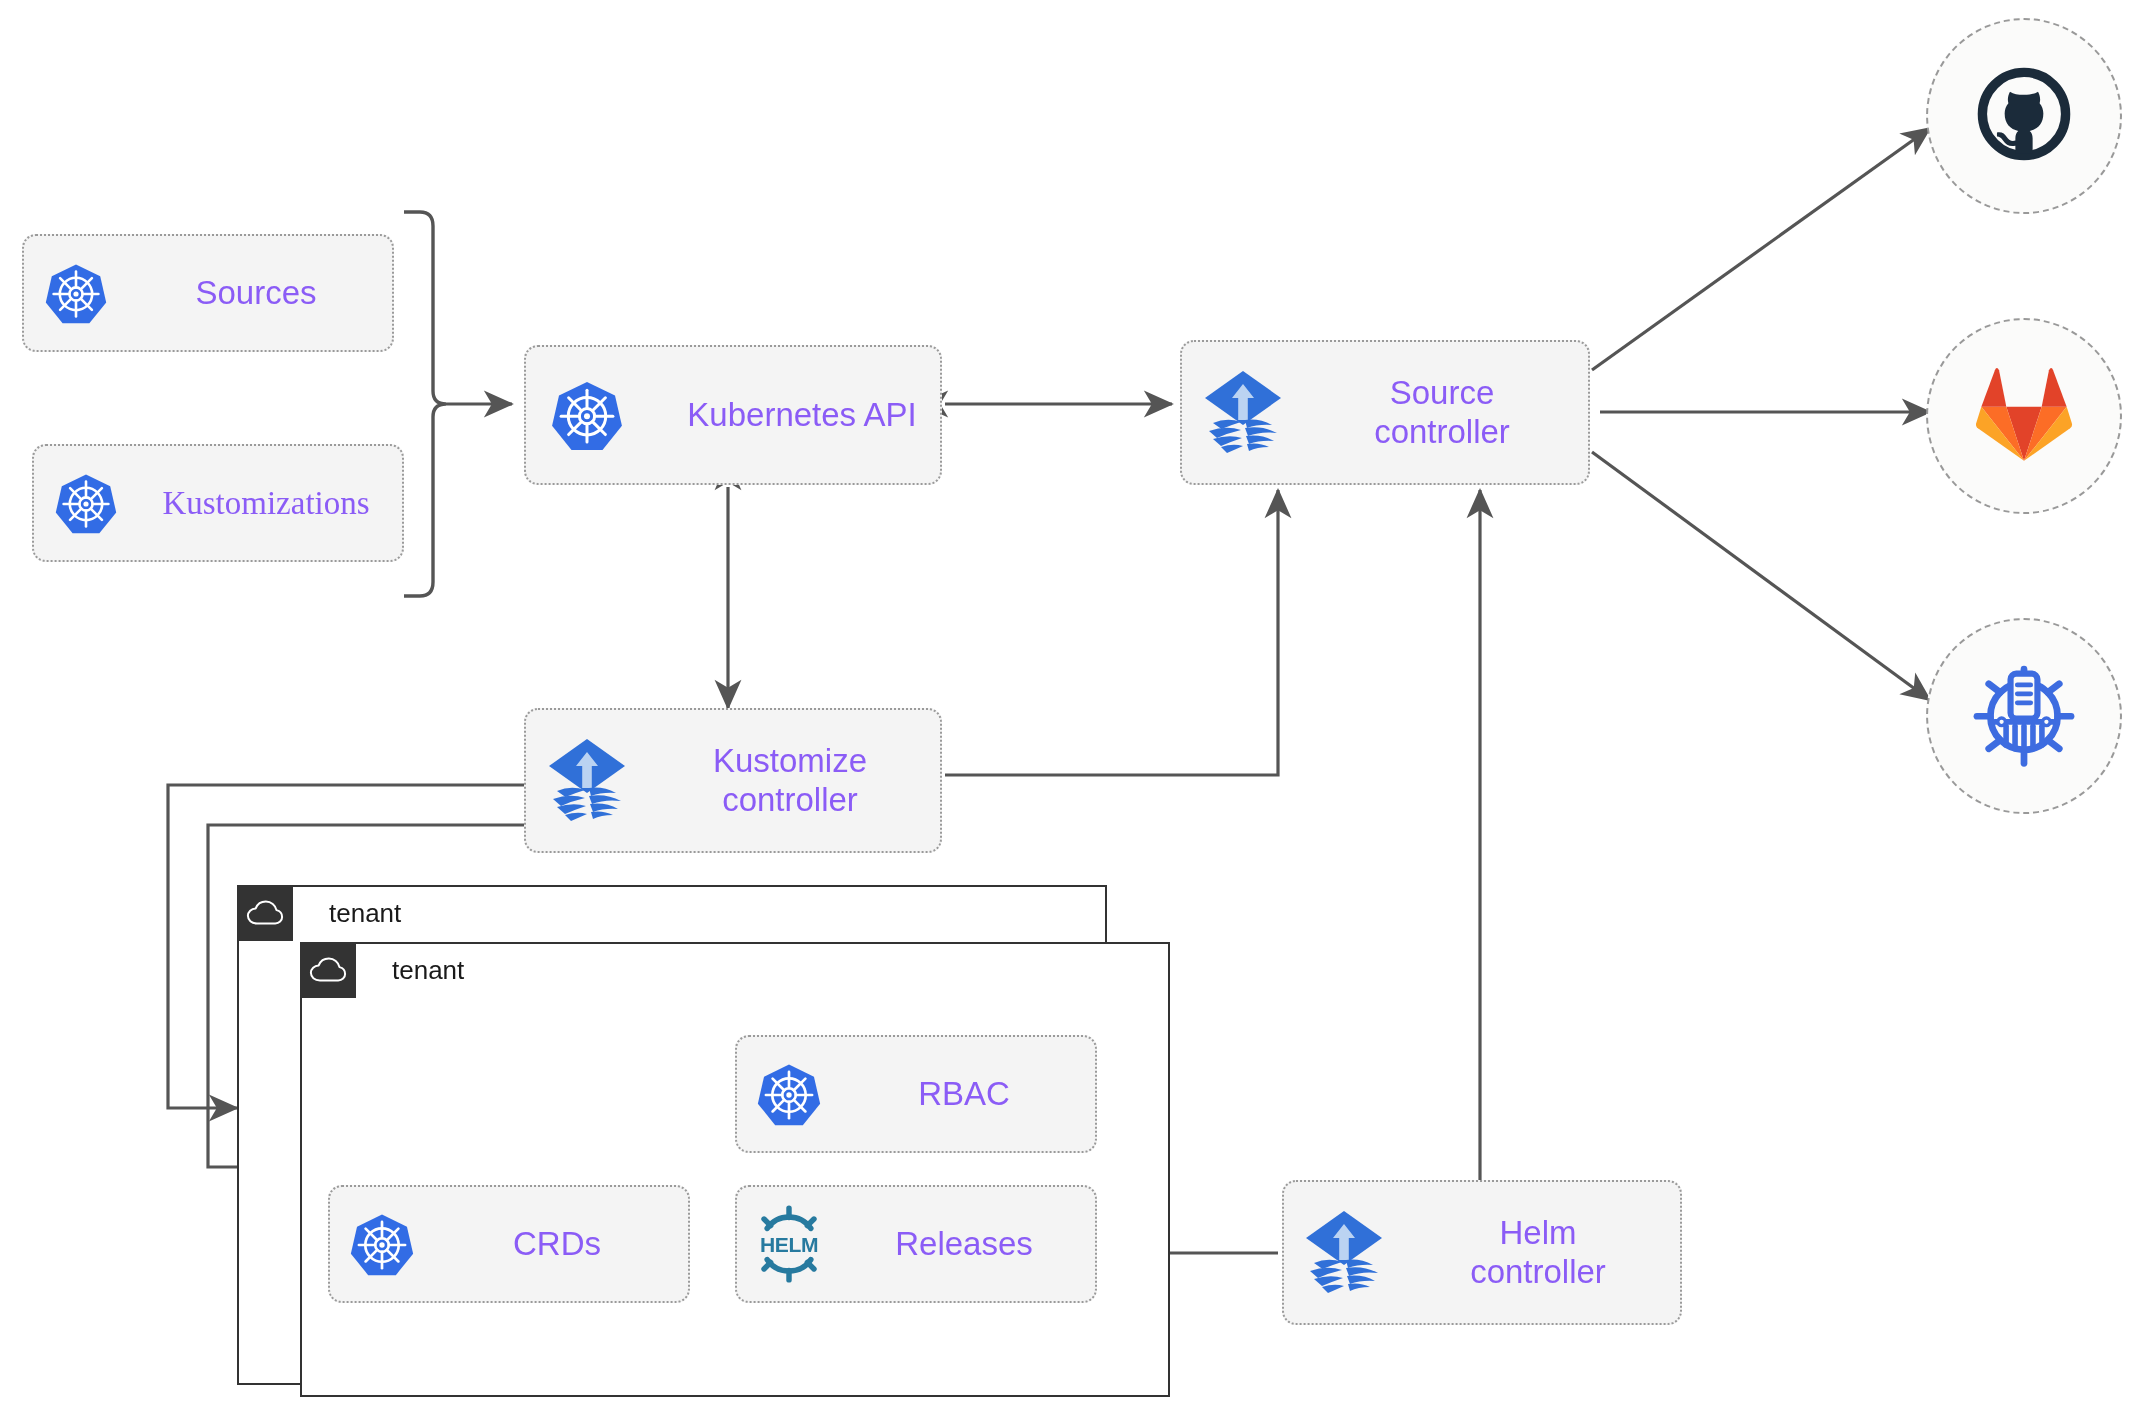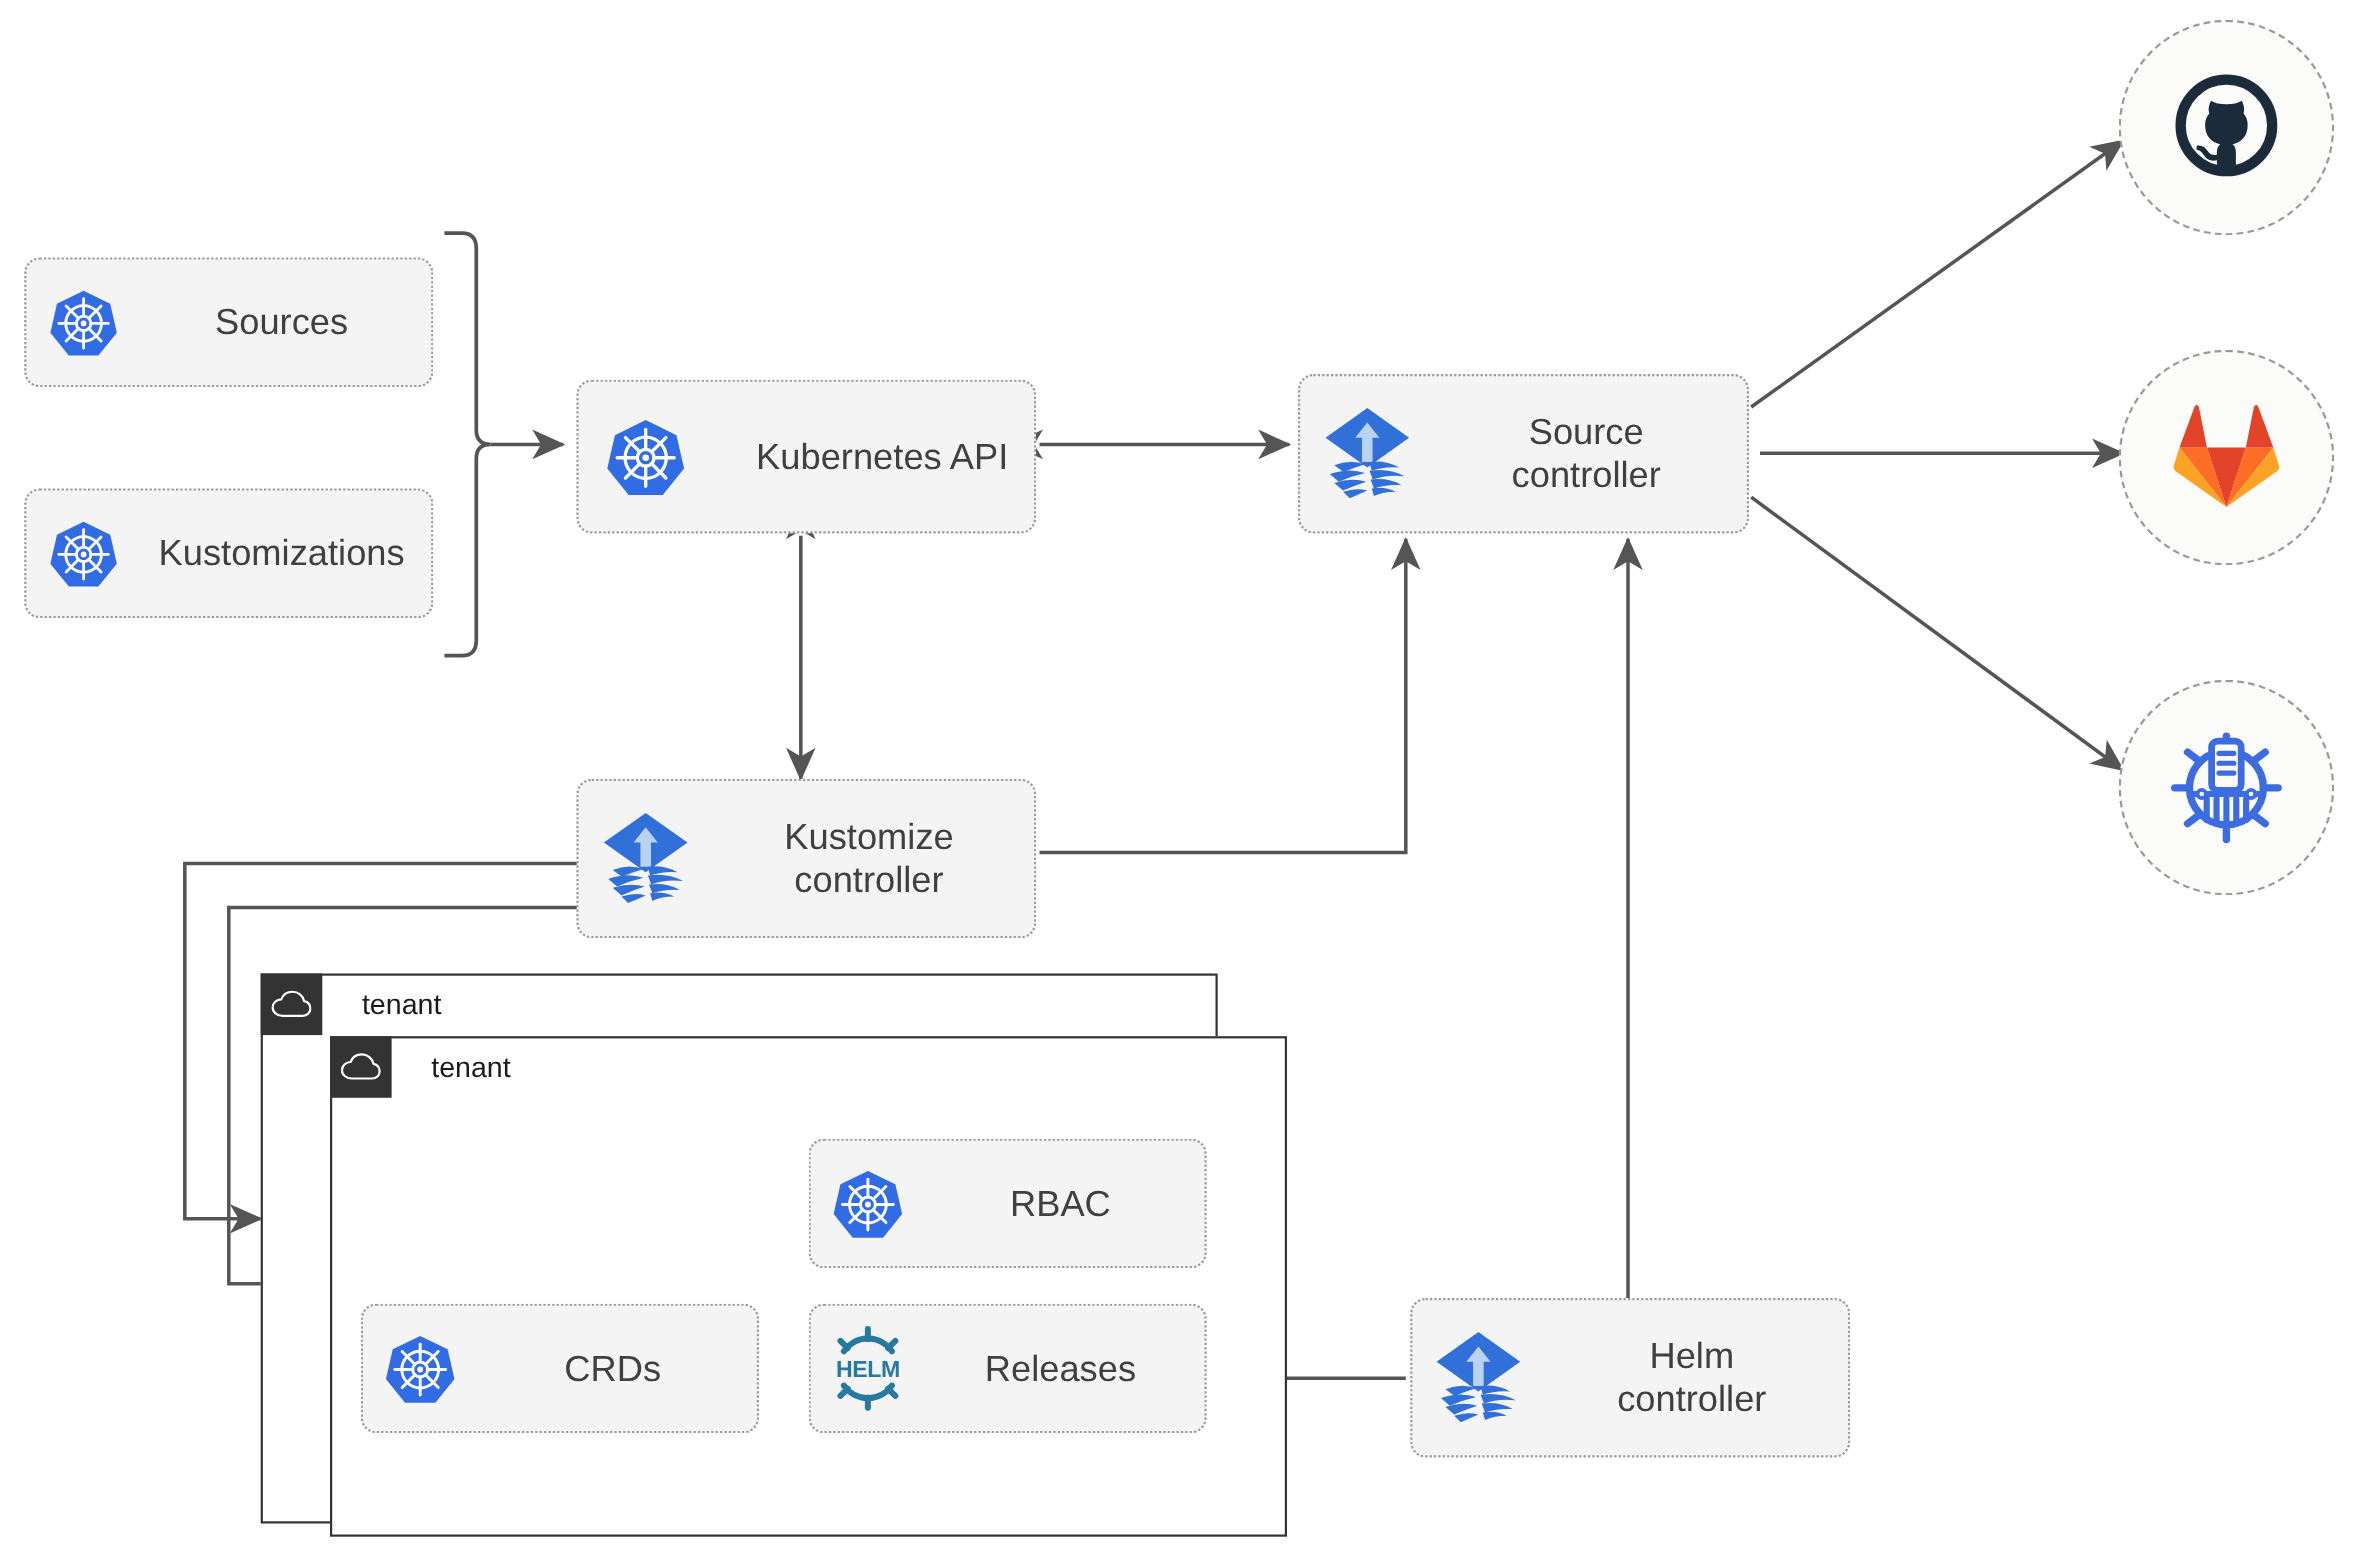--- a/index.html
+++ b/index.html
@@ -33,21 +33,21 @@
   }
   .node .ico {
     flex: 0 0 auto;
     display: flex;
     align-items: center;
     justify-content: center;
   }
   .node .lbl {
     flex: 1 1 auto;
     text-align: center;
-    color: #404040;
+    color: #8b5cf6;
     font-size: 33px;
     line-height: 1.18;
     white-space: pre-line;
     padding-right: 8px;
   }
 
   
   .provider {
     position: absolute;
     box-sizing: border-box;
@@ -160,21 +160,21 @@
           <path d="M27.3 37.7 L16.1 48.9"></path>
           <path d="M9.6 33 L25.4 33"></path>
           <path d="M38.6 33 L54.4 33"></path>
         </g>
         <circle cx="32" cy="33" r="2.6" fill="#ffffff"></circle>
       </svg>
     </span>
     <span class="lbl">Sources</span>
   </div>
 
-  <div class="node" style="left:22px; top:444px; width:372px; height:118px;">
+  <div class="node" style="left:32px; top:444px; width:372px; height:118px;font-family:Liberation Serif, serif;">
     <span class="ico" style="width:104px;">
       <svg width="64" height="64" viewBox="0 0 64 64" aria-hidden="true">
         <path d="M32 3.4 L56.2 15.2 L62.2 41.4 L45.4 62.2 L18.6 62.2 L1.8 41.4 L7.8 15.2 Z" fill="#326CE5"></path>
         <g stroke="#ffffff" stroke-width="2.6" stroke-linecap="round" fill="none">
           <circle cx="32" cy="33" r="16.2"></circle>
           <circle cx="32" cy="33" r="6.6"></circle>
           <path d="M32 10.6 L32 26.4"></path>
             <path d="M32 39.6 L32 55.4"></path>
           <path d="M16.1 17.1 L27.3 28.3"></path>
             <path d="M36.7 37.7 L47.9 48.9"></path>

